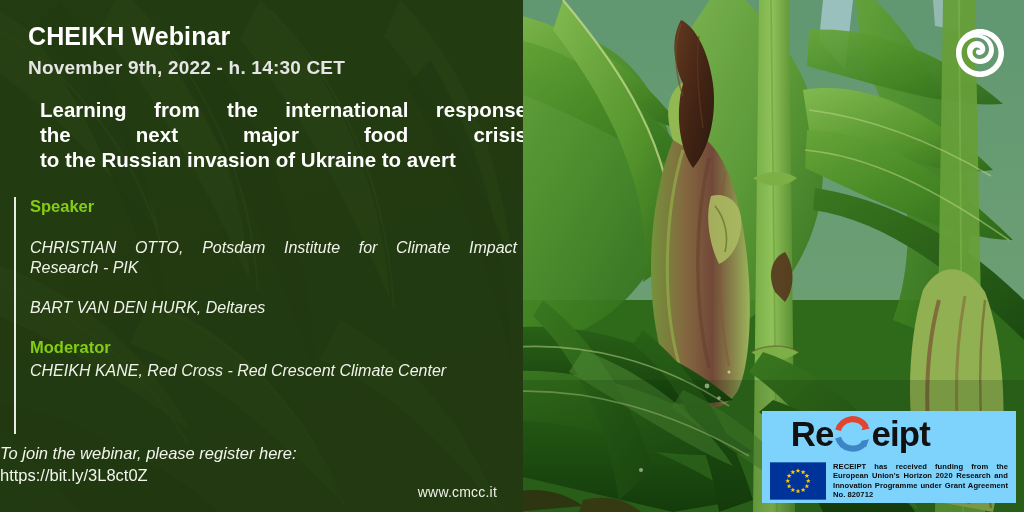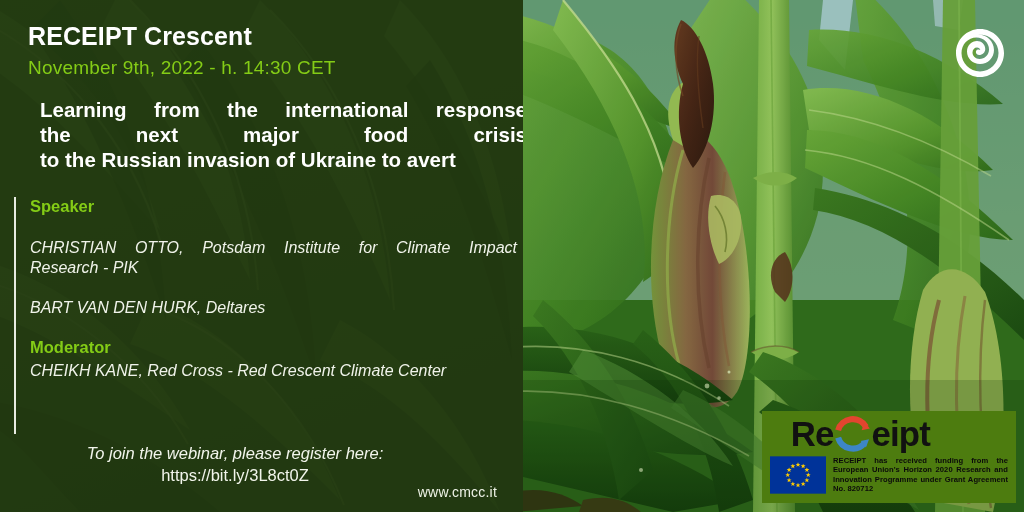--- a/index.html
+++ b/index.html
@@ -60,22 +60,22 @@
     left: 28px; top: 22px;
     font-size: 25px;
     font-weight: bold;
     color: #ffffff;
     letter-spacing: 0.1px;
   }
   .date-line {
     position: absolute;
     left: 28px; top: 57px;
     font-size: 19px;
-    font-weight: 400;
-    color: #84cc16;
+    font-weight: 700;
+    color: #e5e5e5;
     letter-spacing: 0.2px;
   }
   .headline {
     position: absolute;
     left: 40px; top: 97px;
     width: 487px;
     font-size: 20.5px;
     font-weight: bold;
     line-height: 25px;
     color: #ffffff;
@@ -112,21 +112,20 @@
   }
   .role-block { margin-bottom: 20px; }
   .role-block.speaker .role-people { text-align: justify; }
   .role-block.speaker .role-people .j { display: block; text-align-last: justify; margin-top: 22px; }
 
   
   .register {
     position: absolute;
     left: 0; top: 442px;
     width: 470px;
-    text-align: center;
     font-size: 16.5px;
     font-style: italic;
     color: #f2f5ec;
     line-height: 22px;
   }
   .register .url {
     font-style: normal;
   }
   .site {
     position: absolute;
@@ -144,36 +143,36 @@
     width: 50px; height: 50px;
     z-index: 6;
   }
   .cmcc-logo svg { display: block; width: 100%; height: 100%; }
 
   
   .receipt-box {
     position: absolute;
     left: 762px; top: 411px;
     width: 254px; height: 92px;
-    background: #4d7c0f;
+    background: #7dd3fc;
     z-index: 6;
     padding: 4px 8px 5px 8px;
   }
   .receipt-wordmark {
     height: 40px;
     display: flex;
     align-items: center;
     justify-content: center;
   }
   .receipt-wordmark svg { display: block; height: 40px; }
   .receipt-funding-row {
     display: flex;
     align-items: flex-start;
     gap: 7px;
-    margin-top: 1px;
+    margin-top: 7px;
   }
   .eu-flag {
     flex: 0 0 auto;
     width: 56px; height: 38px;
   }
   .eu-flag svg { display: block; width: 100%; height: 100%; }
   .funding-text {
     flex: 1 1 auto;
     font-size: 7.6px;
     line-height: 9.3px;
@@ -361,21 +360,21 @@
           <path d="M270,10 C340,80 386,180 394,310"></path>
           <path d="M-20,280 C60,300 140,360 188,444"></path>
           <path d="M160,310 C240,340 306,410 344,505"></path>
         </g>
       </svg>
     </div>
     <div class="panel-tint"></div>
 
     <div class="panel-content">
 
-      <div class="kicker">RECEIPT Crescent</div>
+      <div class="kicker">CHEIKH Webinar</div>
 
       <div class="date-line">November 9th, 2022 - h. 14:30 CET</div>
 
       <div class="headline">
         <span>Learning from the international response</span>
         <span>the next major food crisis</span>
         <span>to the Russian invasion of Ukraine to avert</span>
       </div>
 
       <div class="credits">

